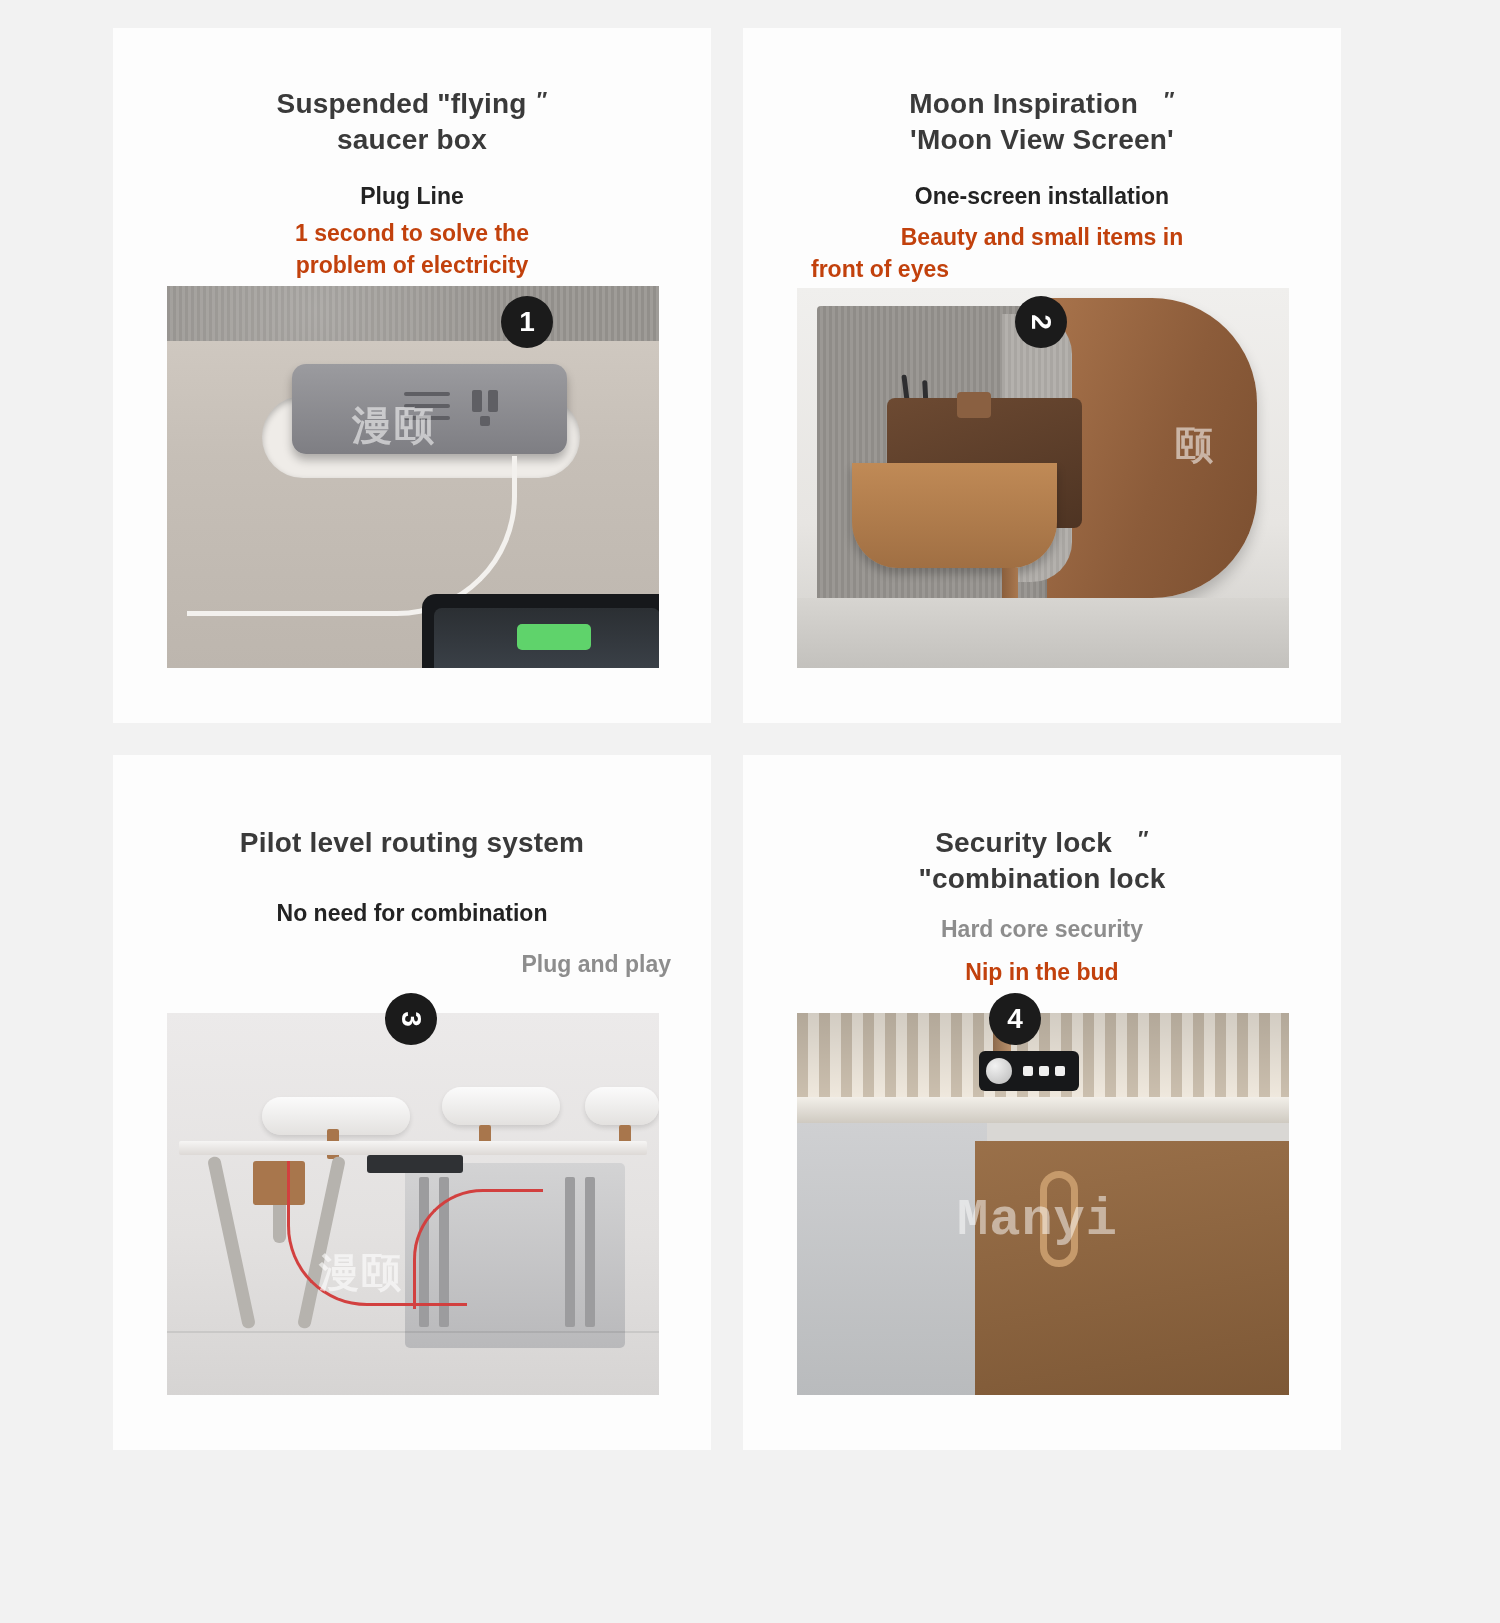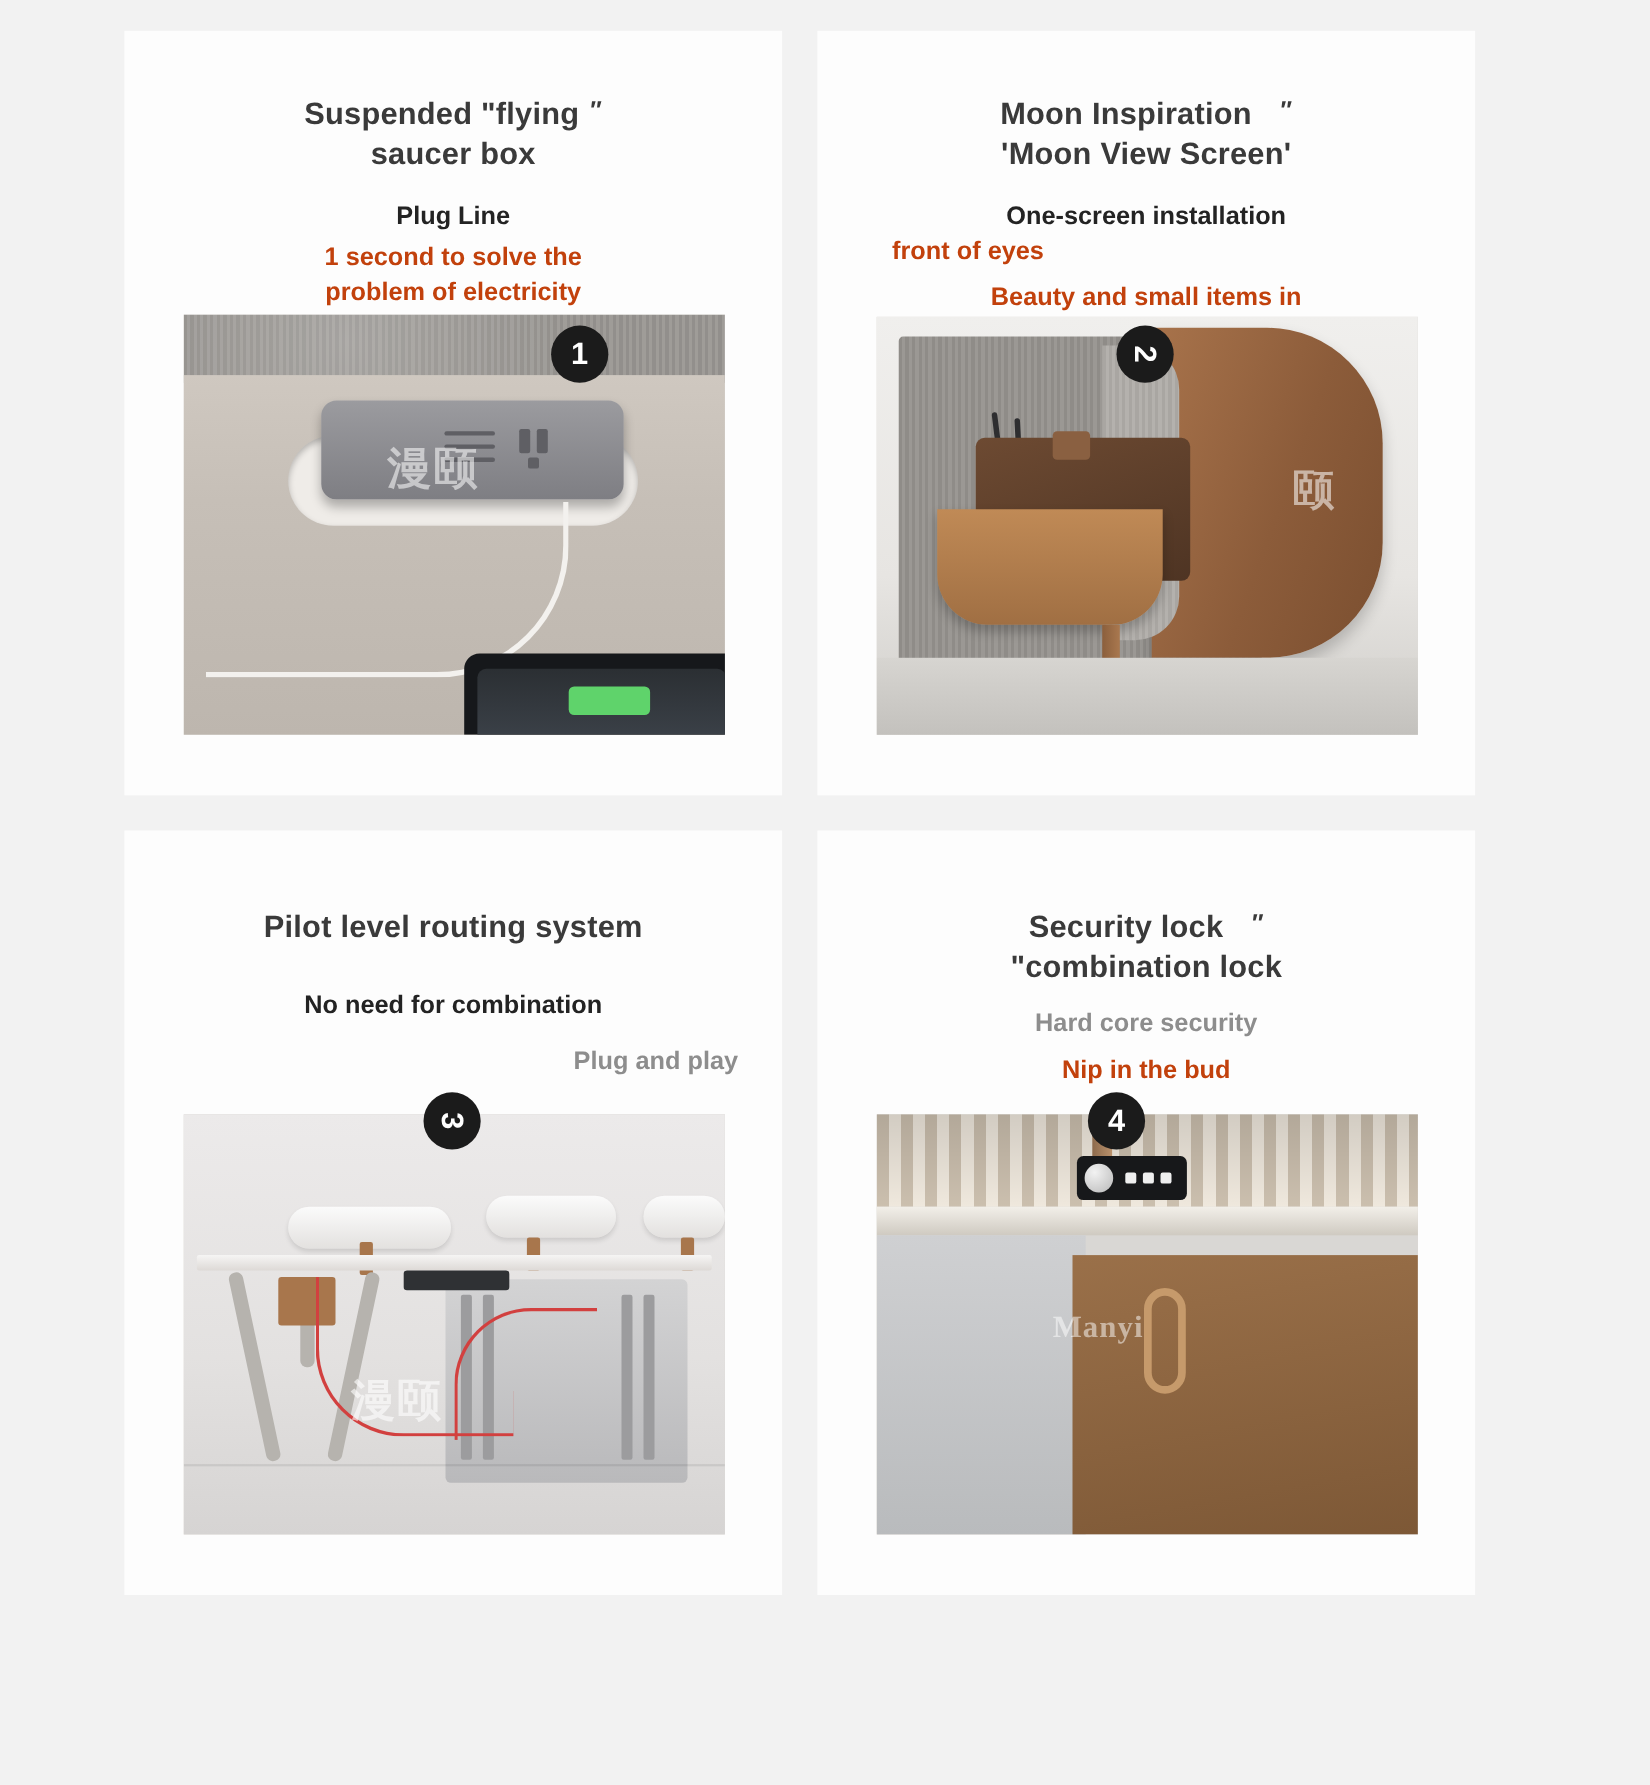--- a/index.html
+++ b/index.html
@@ -267,22 +267,22 @@
     border:7px solid #c69a6b; border-radius:19px; background:transparent;
   }
   .p4 .knobtop{
     position:absolute; left:196px; top:16px; width:18px; height:52px;
     background: linear-gradient(90deg,#8d6a4c,#b9916c);
     border-radius:3px;
   }
   .p4 .brand{
     position:absolute; left:160px; top:178px;
     color: rgba(255,255,255,.50);
-    font-size: 28px; font-weight:bold; letter-spacing:1px;
-    font-family:Liberation Serif, serif;
+    font-size: 52px; font-weight:bold; letter-spacing:1px;
+    font-family:Liberation Mono, monospace;
   }
 </style>
 </head>
 <body>
 
 <div id="page">
   <div class="grid">
 
     <div class="card card-1">
       <div class="heading">
@@ -317,22 +317,22 @@
       </div>
     </div>
 
     <div class="card card-2">
       <div class="heading">
         <span>Moon Inspiration</span><span class="quote" style="margin-left:26px;">″</span>
         <span class="heading-line2">'Moon View Screen'</span>
       </div>
       <div class="sub-block">
         <div class="sub1">One-screen installation</div>
+        <div class="sub2" style="margin-top:12px;">Beauty and small items in</div>
         <div class="sub2" style="margin-top:2px; text-align:left; padding-left:28px;">front of eyes</div>
-        <div class="sub2" style="margin-top:12px;">Beauty and small items in</div>
       </div>
       <div class="badge rot" style="left:272px; top:268px;">2</div>
 
       <div class="photo p2">
         <div class="bg"></div>
         <div class="felt"></div>
         <div class="shell"></div>
         <div class="shellinner"></div>
         <div class="pen" style="left:118px; top:86px; transform:rotate(-7deg);"></div>
         <div class="pen" style="left:131px; top:92px; transform:rotate(-3deg);"></div>

